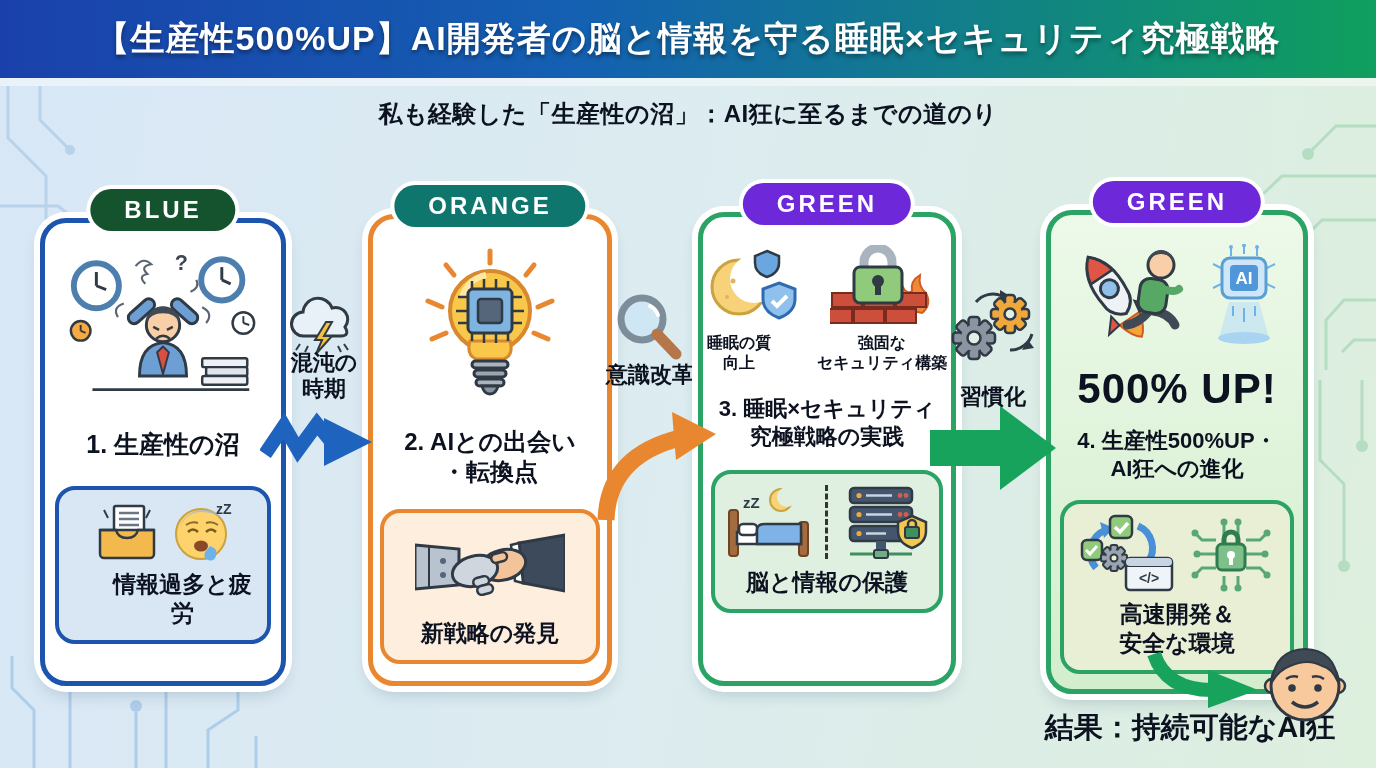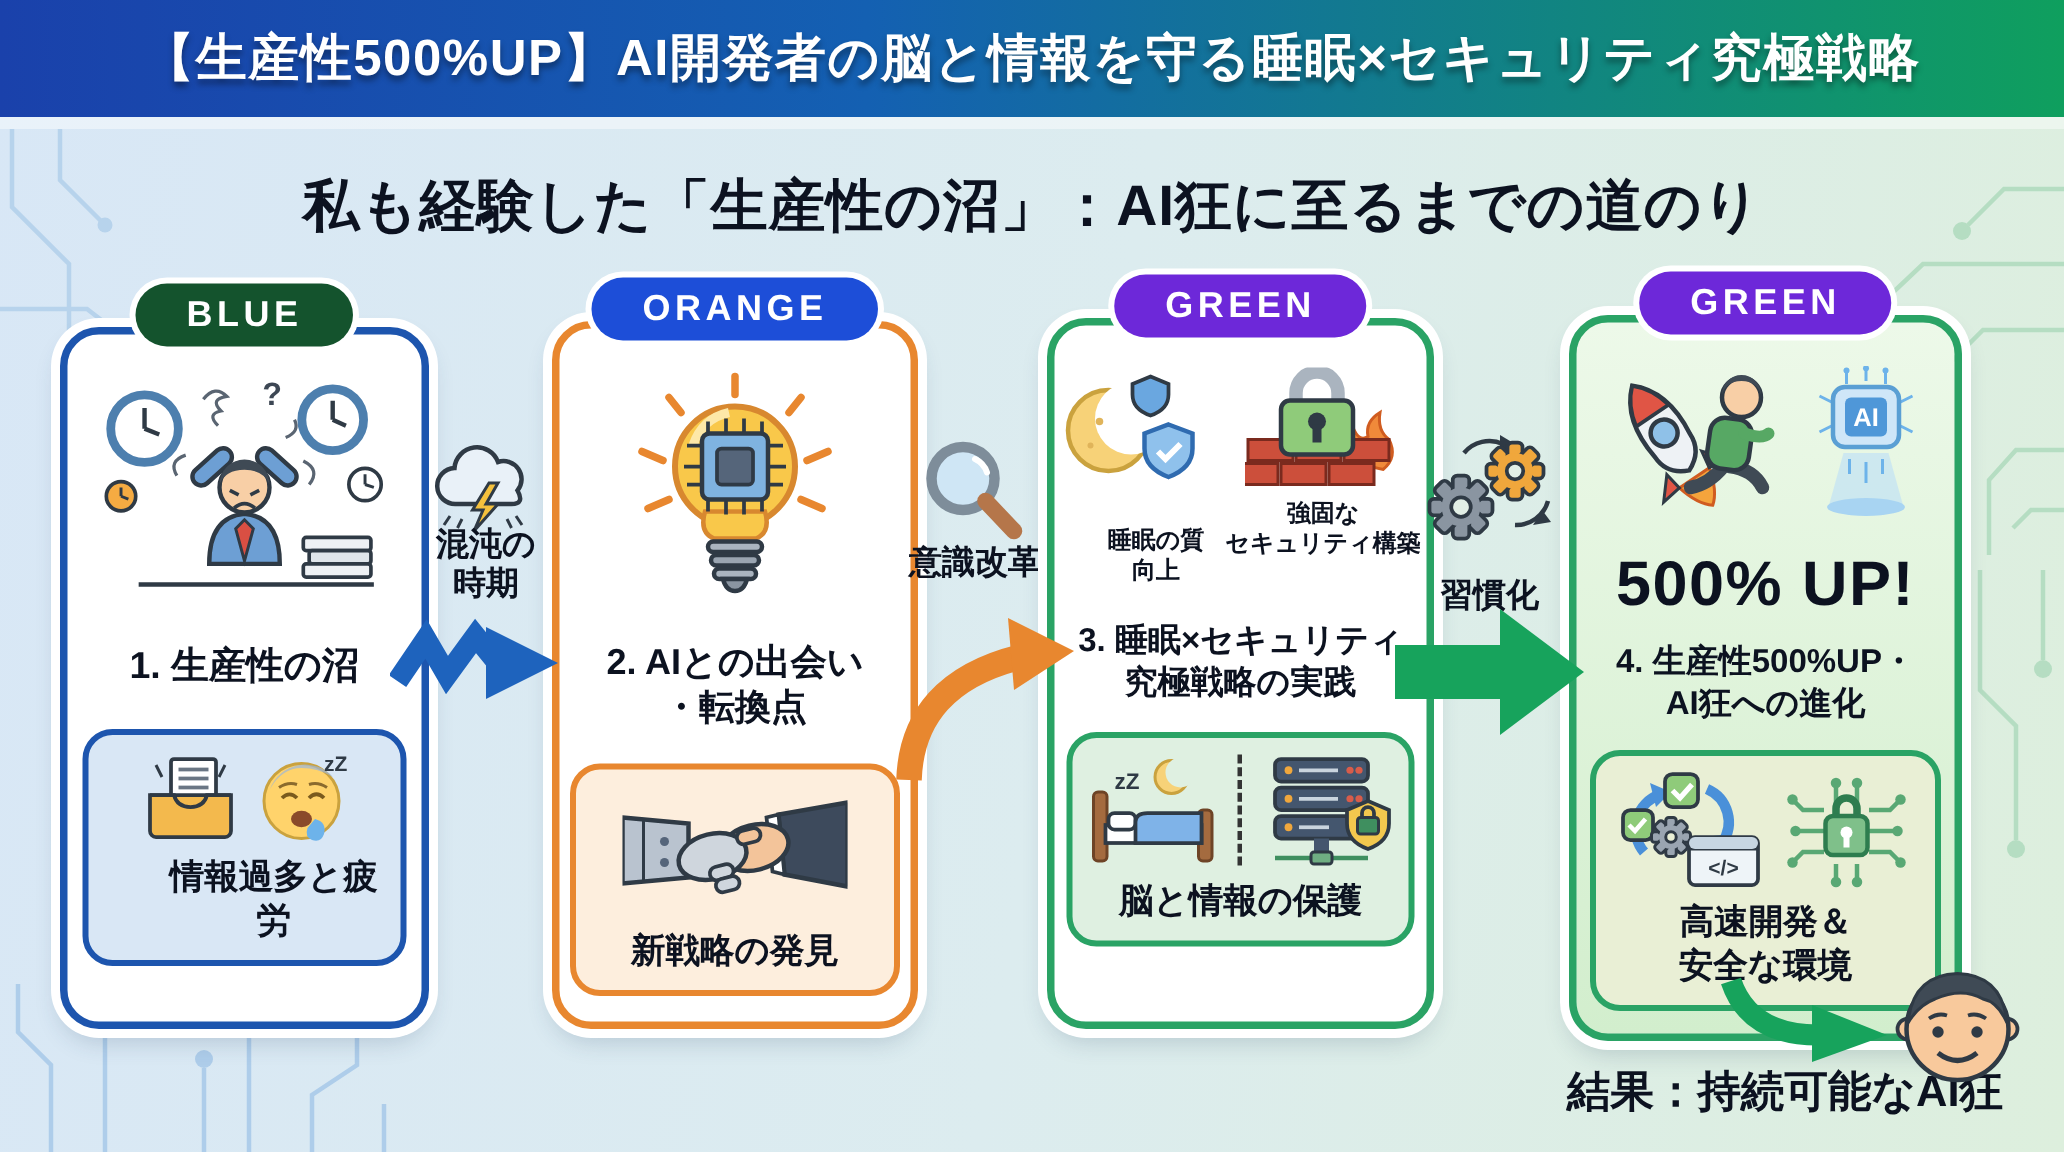--- a/index.html
+++ b/index.html
@@ -11,39 +11,39 @@
   svg{display:block;}
   .banner{
     position:absolute;top:0;left:0;width:100%;height:78px;
     background:linear-gradient(90deg,#1a41ab 0%,#1460b2 42%,#0f9f5e 100%);
     display:flex;align-items:center;justify-content:center;
     color:#fff;font-size:34px;font-weight:900;letter-spacing:1px;
     text-shadow:0 3px 4px rgba(0,0,0,.4);
   }
   .banner-strip{position:absolute;top:78px;left:0;width:100%;height:8px;background:rgba(255,255,255,.45);}
   .subtitle{
-    position:absolute;top:112px;left:0;width:100%;text-align:center;
-    font-size:38px;font-weight:900;color:#0c1220;letter-spacing:.5px;
+    position:absolute;top:98px;left:0;width:100%;text-align:center;
+    font-size:24px;font-weight:900;color:#0c1220;letter-spacing:.5px;
   }
   .card{
     position:absolute;background:#fff;border-radius:26px;
     box-shadow:0 0 0 6px #ffffff,0 8px 16px rgba(40,70,100,.22);
     display:flex;flex-direction:column;align-items:center;
   }
   .card.blue{border:5px solid #1d55ae;}
   .card.orange{border:5px solid #e8872f;}
   .card.green{border:5px solid #2aa365;}
   .card.green-fill{border:5px solid #2aa365;background:linear-gradient(180deg,#edf9e9 0%,#d2eecd 100%);}
   .badge{
     position:absolute;top:-34px;left:50%;transform:translateX(-50%);
     padding:7px 34px;border-radius:28px;color:#fff;font-size:24px;font-weight:900;
     letter-spacing:3px;box-shadow:0 0 0 4px #fff;white-space:nowrap;
   }
   .badge.blue{background:#14532d;}
-  .badge.orange{background:#1d4ed8;text-align:center;}
+  .badge.orange{background:#0f766e;text-align:center;}
   .badge.green{background:#6d28d9;}
   .card-title{font-weight:900;text-align:center;line-height:1.25;color:#0c1220;}
   .subbox{
     border-radius:20px;display:flex;flex-direction:column;align-items:center;
     justify-content:center;padding:10px 8px 12px;
   }
   .subbox.blue{background:#d9e7f5;border:4px solid #1d55ae;}
   .subbox.orange{background:#fdeedd;border:4px solid #e8872f;}
   .subbox.green{background:#dff0e1;border:4px solid #2aa365;}
   .subbox.green2{background:#e9efd5;border:4px solid #2aa365;}
@@ -300,21 +300,21 @@
   <div class="conn-label" style="left:592px;top:362px;width:116px;">意識改革</div>
   <svg class="abs" style="left:594px;top:404px;z-index:5;" width="124" height="118" viewBox="0 0 124 118">
     <path d="M12,116 Q14,52 86,34" stroke="#e8872f" stroke-width="17" fill="none"></path>
     <polygon points="78,8 122,30 82,56" fill="#e8872f"></polygon>
   </svg>
 
   <div class="card green" style="left:698px;top:212px;width:248px;height:464px;">
     <div class="badge green">GREEN</div>
 
     <div class="icon-row" style="margin-top:28px;align-items:flex-start;gap:14px;">
-      <div style="display:flex;flex-direction:column;align-items:flex-end;gap:18px;">
+      <div style="display:flex;flex-direction:column;align-items:flex-start;">
         <svg width="96" height="82" viewBox="0 0 96 82">
           <circle cx="32" cy="42" r="27" fill="#f7d278" stroke="#caa23e" stroke-width="3"></circle>
           <circle cx="47" cy="34" r="24" fill="#ffffff"></circle>
           <circle cx="26" cy="36" r="2.5" fill="#e0b45a"></circle>
             <circle cx="20" cy="52" r="2" fill="#e0b45a"></circle>
           <path d="M60,6 l12,5 v7 q0,10 -12,14 q-12,-4 -12,-14 v-7 z" fill="#6aa7e0" stroke="#2f3a45" stroke-width="2.5"></path>
           <path d="M72,38 l16,6 v10 q0,13 -16,19 q-16,-6 -16,-19 v-10 z" fill="#8fc1ec" stroke="#2f6bb0" stroke-width="3"></path>
           <path d="M65,56 l5,5 l10,-10" stroke="#ffffff" stroke-width="4" fill="none"></path>
         </svg>
         <div class="caption" style="margin-top:6px;">

